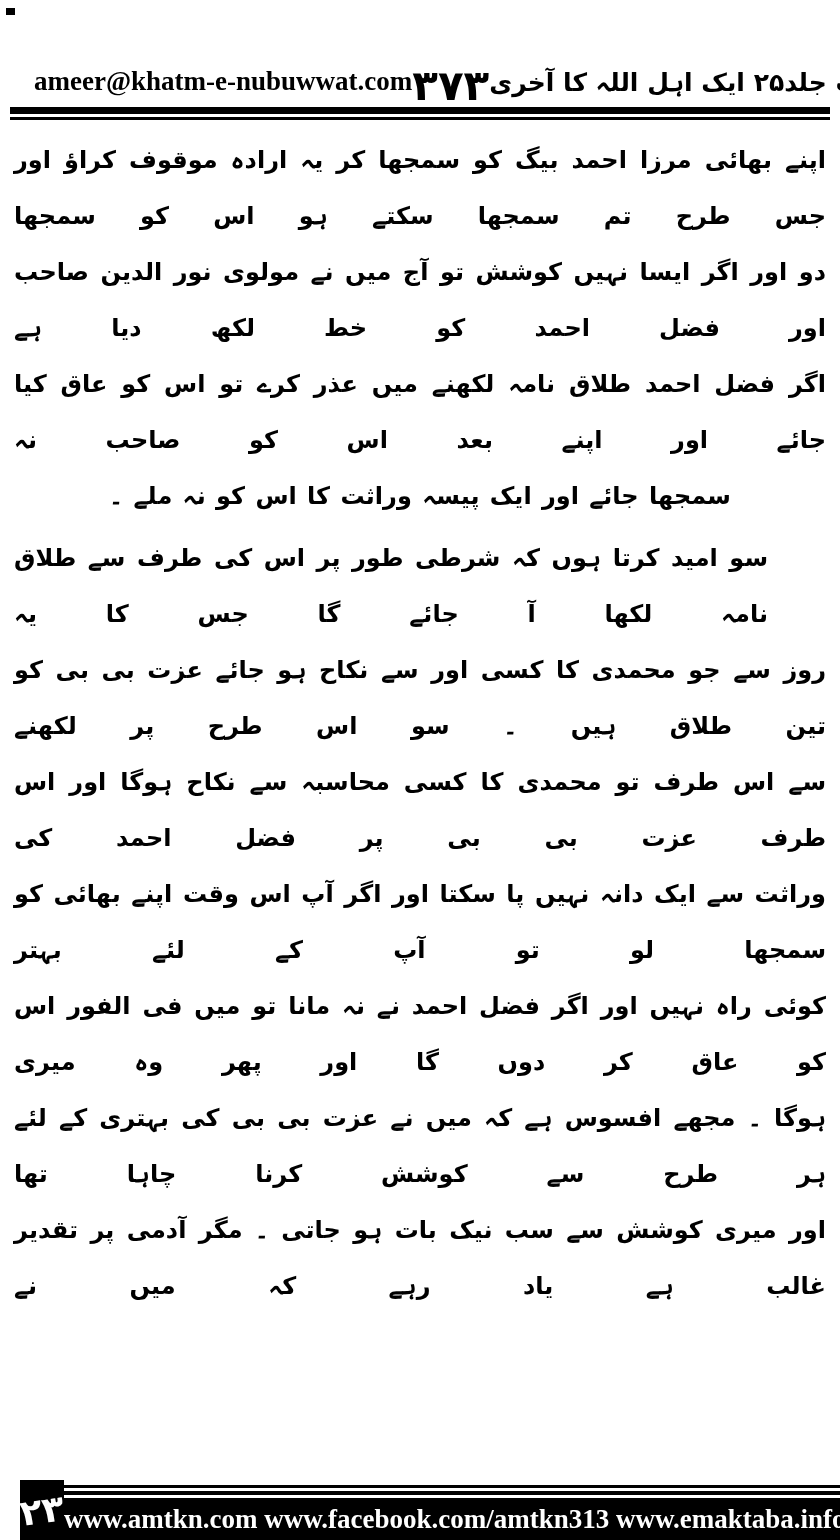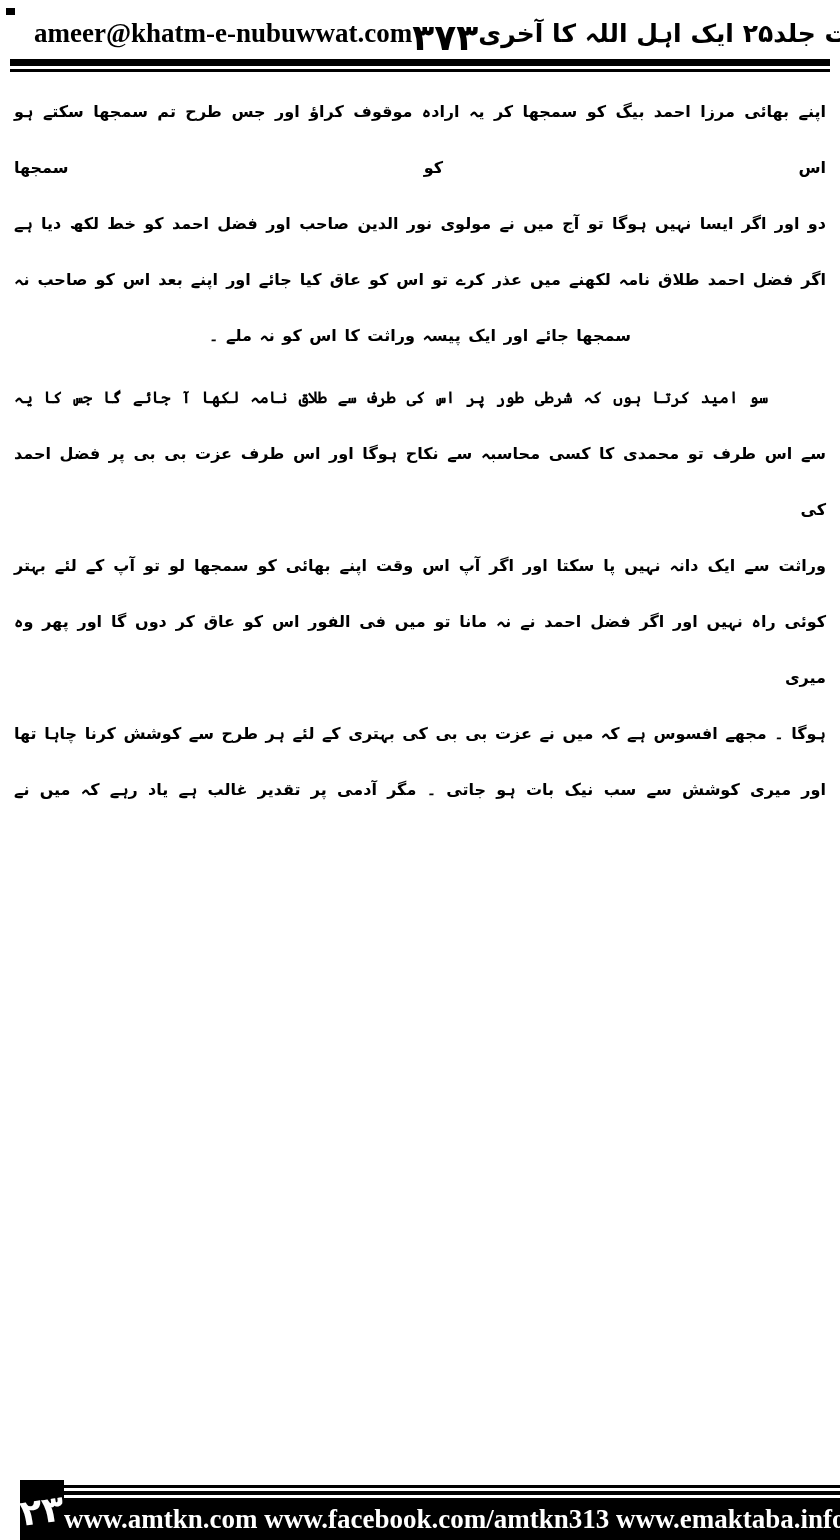--- a/index.html
+++ b/index.html
@@ -3,43 +3,44 @@
 <meta charset="utf-8">
 <style>
   html,body{margin:0;padding:0;}
   body{
     width:840px;height:1540px;background:#ffffff;color:#000;
     font-family:"DejaVu Sans", sans-serif;overflow:hidden;position:relative;
   }
   
   .scan-artifact{position:absolute;left:6px;top:8px;width:9px;height:7px;background:#000;}
   .header{
-    display:flex;align-items:center;justify-content:space-between;
+    display:flex;align-items:flex-end;justify-content:space-between;
     padding:18px 30px 4px 34px;
+    margin-top:48px;
   }
   .header-email{
     font-family:"Liberation Serif","DejaVu Serif",serif;
     font-weight:bold;font-size:27px;letter-spacing:0px;white-space:nowrap;
   }
   .header-pageno{
     font-family:"DejaVu Sans",sans-serif;
-    font-weight:bold;font-size:36px;line-height:30px;white-space:nowrap;
+    font-weight:bold;font-size:42px;line-height:30px;white-space:nowrap;
     transform:translateY(4px);
   }
   .header-title{
     direction:rtl;font-weight:bold;font-size:25px;white-space:nowrap;
   }
   .double-rule{margin:6px 10px 0 10px;border-top:7px solid #000;border-bottom:3px solid #000;height:3px;background:#fff;}
   
   .page-body{padding:12px 14px 0 14px;direction:rtl;}
   .line{
-    direction:rtl;font-weight:bold;font-size:16px;line-height:56px;
+    direction:rtl;font-weight:bold;font-size:24px;line-height:56px;
     text-align:justify;text-align-last:justify;word-spacing:2px;
   }
-  .line.indent{padding-right:58px;font-family:Liberation Serif, serif;}
+  .line.indent{padding-right:58px;}
   .line.center{text-align:center;text-align-last:center;}
   .para{margin:0 0 6px 0;}
   
   .footer{
     position:absolute;left:0;bottom:0;width:840px;height:60px;
     display:flex;align-items:stretch;
   }
   .footer-pagebox{
     margin-left:20px;width:76px;height:60px;background:#000;color:#fff;
     display:flex;align-items:center;justify-content:center;
@@ -65,27 +66,28 @@
   <div class="header-email">ameer@khatm-e-nubuwwat.com</div>
   <div class="header-pageno">۳۷۳</div>
   <div class="header-title">محاسبہ قادیانیت جلد۲۵ ایک اہل اللہ کا آخری</div>
 </div>
 <div class="double-rule"></div>
 
 <div class="page-body">
 
   <div class="para">
     <div class="line">اپنے بھائی مرزا احمد بیگ کو سمجھا کر یہ ارادہ موقوف کراؤ اور جس طرح تم سمجھا سکتے ہو اس کو سمجھا</div>
-    <div class="line">دو اور اگر ایسا نہیں ہوگا تو آج میں نے مولوی نور الدین صاحب اور فضل احمد کو خط لکھ دیا ہے</div>
+    <div class="line">دو اور اگر ایسا نہیں کوشش تو آج میں نے مولوی نور الدین صاحب اور فضل احمد کو خط لکھ دیا ہے</div>
     <div class="line">اگر فضل احمد طلاق نامہ لکھنے میں عذر کرے تو اس کو عاق کیا جائے اور اپنے بعد اس کو صاحب نہ</div>
     <div class="line center">سمجھا جائے اور ایک پیسہ وراثت کا اس کو نہ ملے ۔</div>
   </div>
 
   <div class="para">
     <div class="line indent">سو امید کرتا ہوں کہ شرطی طور پر اس کی طرف سے طلاق نامہ لکھا آ جائے گا جس کا یہ</div>
+    <div class="line">روز سے جو محمدی کا کسی اور سے نکاح ہو جائے عزت بی بی کو تین طلاق ہیں ۔ سو اس طرح پر لکھنے</div>
     <div class="line">سے اس طرف تو محمدی کا کسی محاسبہ سے نکاح ہوگا اور اس طرف عزت بی بی پر فضل احمد کی</div>
     <div class="line">وراثت سے ایک دانہ نہیں پا سکتا اور اگر آپ اس وقت اپنے بھائی کو سمجھا لو تو آپ کے لئے بہتر</div>
     <div class="line">کوئی راہ نہیں اور اگر فضل احمد نے نہ مانا تو میں فی الفور اس کو عاق کر دوں گا اور پھر وہ میری</div>
     <div class="line">ہوگا ۔ مجھے افسوس ہے کہ میں نے عزت بی بی کی بہتری کے لئے ہر طرح سے کوشش کرنا چاہا تھا</div>
     <div class="line">اور میری کوشش سے سب نیک بات ہو جاتی ۔ مگر آدمی پر تقدیر غالب ہے یاد رہے کہ میں نے</div>
 
   </div>
 
 </div>
 

